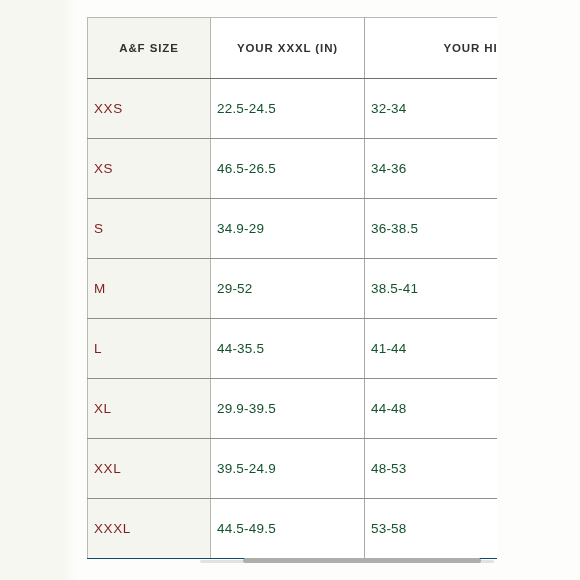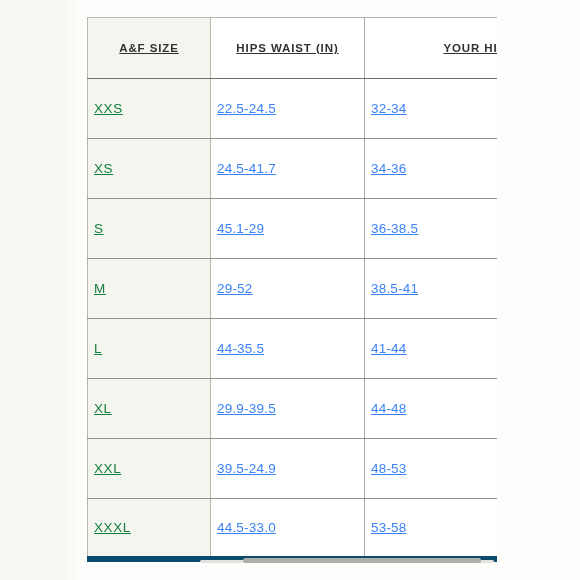--- a/index.html
+++ b/index.html
@@ -60,21 +60,20 @@
 
   table.size-chart th,
   table.size-chart td {
     border-right: 1px solid #a9a9a4;
     border-bottom: 1px solid #8f8f8a;
     height: 60px;
     padding: 0 6px;
     vertical-align: middle;
     background: #ffffff;
     box-sizing: border-box;
-    text-decoration: underline;
   }
 
   
   table.size-chart thead th {
     height: 61px;
     font-size: 11.5px;
     font-weight: bold;
     letter-spacing: 0.9px;
     color: #33312e;
     border-bottom: 1px solid #6f6f6a;
@@ -84,29 +83,29 @@
   table.size-chart th.col-size,
   table.size-chart td.col-size {
     background: #f5f5f0;
     border-right: 1px solid #b7b7b2;
   }
 
   
   table.size-chart tbody td {
     font-size: 13.5px;
     font-weight: normal;
-    color: #3b82f6;
+    color: #14532d;
     letter-spacing: 0.2px;
   }
   table.size-chart tbody td.col-size {
-    color: #15803d;
+    color: #7f1d1d;
     letter-spacing: 0.6px;
   }
   table.size-chart tbody tr:last-child td {
-    border-bottom: 6px solid #0c4a6e;
+    border-bottom: 1px solid #0c4a6e;
   }
 
   
   #hscrollbar {
     position: absolute;
     left: 200px;
     top: 556px;
     width: 294px;
     height: 10px;
   }
@@ -140,38 +139,38 @@
   <div id="table-viewport">
     <table class="size-chart">
       <colgroup>
         <col class="c-size">
         <col class="c-waist">
         <col class="c-hips">
       </colgroup>
       <thead>
         <tr>
           <th class="col-size">A&amp;F SIZE</th>
-          <th class="col-waist">HIPS WAIST (IN)</th>
+          <th class="col-waist">YOUR XXXL (IN)</th>
           <th class="col-hips">YOUR HIPS (IN)</th>
         </tr>
       </thead>
       <tbody>
         <tr>
           <td class="col-size">XXS</td>
           <td class="col-waist">22.5-24.5</td>
           <td class="col-hips">32-34</td>
         </tr>
         <tr>
           <td class="col-size">XS</td>
-          <td class="col-waist">24.5-41.7</td>
+          <td class="col-waist">46.5-26.5</td>
           <td class="col-hips">34-36</td>
         </tr>
         <tr>
           <td class="col-size">S</td>
-          <td class="col-waist">45.1-29</td>
+          <td class="col-waist">34.9-29</td>
           <td class="col-hips">36-38.5</td>
         </tr>
         <tr>
           <td class="col-size">M</td>
           <td class="col-waist">29-52</td>
           <td class="col-hips">38.5-41</td>
         </tr>
         <tr>
           <td class="col-size">L</td>
           <td class="col-waist">44-35.5</td>
@@ -182,21 +181,21 @@
           <td class="col-waist">29.9-39.5</td>
           <td class="col-hips">44-48</td>
         </tr>
         <tr>
           <td class="col-size">XXL</td>
           <td class="col-waist">39.5-24.9</td>
           <td class="col-hips">48-53</td>
         </tr>
         <tr>
           <td class="col-size">XXXL</td>
-          <td class="col-waist">44.5-33.0</td>
+          <td class="col-waist">44.5-49.5</td>
           <td class="col-hips">53-58</td>
         </tr>
       </tbody>
     </table>
   </div>
 
   <div id="hscrollbar">
     <div id="hscroll-track"></div>
     <div id="hscroll-thumb"></div>
   </div>

